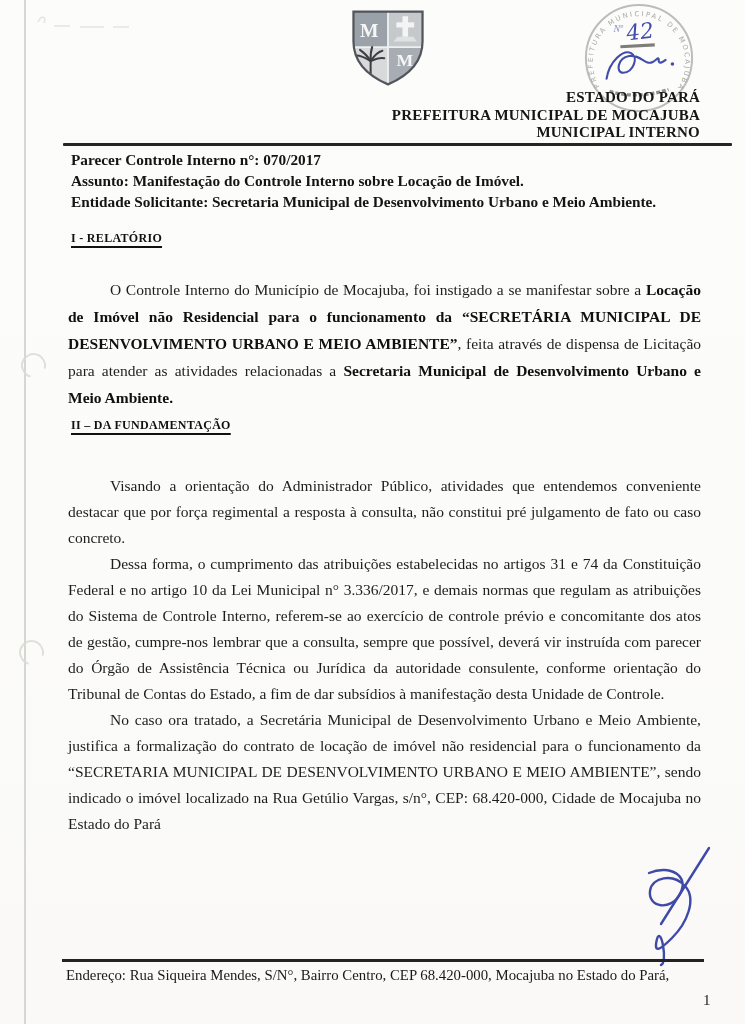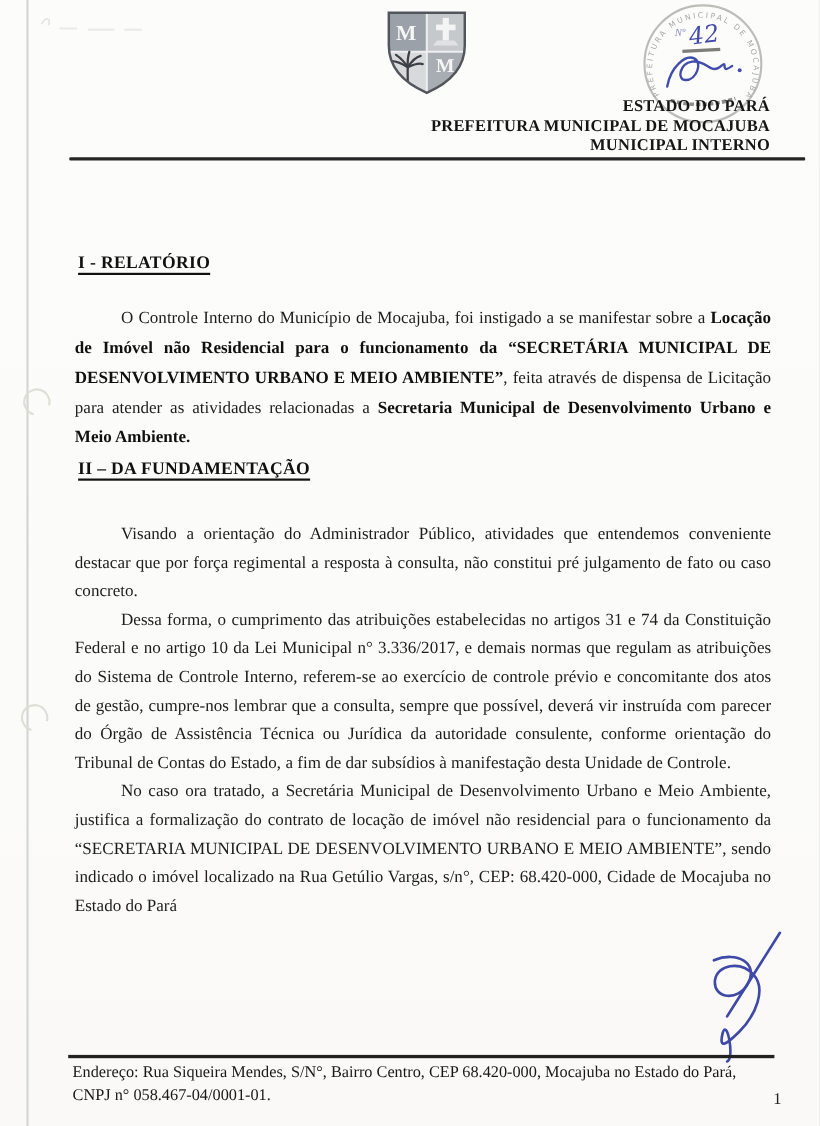--- a/index.html
+++ b/index.html
@@ -10,21 +10,21 @@
     color:#1e1e1e; overflow:hidden;
   }
   .scan-edge{position:absolute;left:24px;top:0;bottom:0;width:2px;background:#ccd1cb;opacity:.85;}
   .crest{position:absolute;left:332px;top:6px;width:112px;height:84px;}
   .stamp{position:absolute;left:578px;top:0;width:122px;height:118px;}
   .org-block{position:absolute;left:68px;top:89px;width:632px;text-align:right;
     font-weight:bold;font-size:15px;line-height:17.5px;letter-spacing:.2px;color:#161616;}
   .header-rule{position:absolute;left:63px;top:143px;width:669px;height:3px;background:#262626;border-radius:1px;}
   .case-block{position:absolute;left:71px;top:149px;width:660px;font-weight:bold;
     font-size:15.3px;line-height:21px;color:#141414;}
-  .h-sec{position:absolute;left:71px;font-weight:bold;font-size:16px;color:#111;
+  .h-sec{position:absolute;left:71px;font-weight:bold;font-size:12px;color:#111;
     text-decoration:underline;text-underline-offset:4px;text-decoration-thickness:1.5px;letter-spacing:.3px;font-family:Liberation Serif, serif;}
   .h1{top:231px;} .h2{top:418px;}
   .body-p{position:absolute;left:68px;width:633px;font-size:15.5px;text-align:justify;color:#1d1d1d;}
   .p1{top:262px;line-height:27px;margin-top:14px;}
   .pflow{top:473px;line-height:26px;}
   .pflow p{margin:0;text-indent:42px;}
   .p1 .indent{display:inline-block;width:42px;}
   .b{font-weight:bold;color:#101010;}
   .footer-rule{position:absolute;left:62px;top:959px;width:642px;height:2.5px;background:#222;}
   .footer{position:absolute;left:66px;top:965px;width:648px;font-size:14.8px;line-height:21px;color:#191919;}
@@ -100,20 +100,25 @@
     <path d="M30,93 Q60,101 90,91" fill="none" stroke="#8f8f8b" stroke-width="3.4" stroke-dasharray="4 2"></path>
   </svg>
 
   <div class="org-block">
     <div>ESTADO DO PARÁ</div>
     <div>PREFEITURA MUNICIPAL DE MOCAJUBA</div>
     <div>MUNICIPAL INTERNO</div>
   </div>
   <div class="header-rule"></div>
 
+  <div class="case-block">
+    <div>Parecer Controle Interno n°: 070/2017</div>
+    <div>Assunto: Manifestação do Controle Interno sobre Locação de Imóvel.</div>
+    <div>Entidade Solicitante: Secretaria Municipal de Desenvolvimento Urbano e Meio Ambiente.</div>
+  </div>
 
   <div class="h-sec h1">I - RELATÓRIO</div>
 
   <div class="body-p p1"><span class="indent"></span><span>O Controle Interno do Município de Mocajuba, foi instigado a se manifestar sobre a </span><span class="b">Locação de Imóvel não Residencial para o funcionamento da “SECRETÁRIA MUNICIPAL DE DESENVOLVIMENTO URBANO E MEIO AMBIENTE”</span><span>, feita através de dispensa de Licitação para atender as atividades relacionadas a </span><span class="b">Secretaria Municipal de Desenvolvimento Urbano e Meio Ambiente.</span></div>
 
   <div class="h-sec h2">II – DA FUNDAMENTAÇÃO</div>
 
   <div class="body-p pflow">
     <p>Visando a orientação do Administrador Público, atividades que entendemos conveniente destacar que por força regimental a resposta à consulta, não constitui pré julgamento de fato ou caso concreto.</p>
     <p>Dessa forma,  o cumprimento das atribuições estabelecidas no artigos 31 e 74 da Constituição Federal e no artigo 10 da  Lei Municipal n° 3.336/2017, e demais normas que regulam as atribuições do Sistema de Controle Interno, referem-se ao exercício de controle prévio e concomitante dos atos de gestão, cumpre-nos lembrar que a consulta, sempre que possível, deverá vir instruída com parecer do Órgão de Assistência Técnica ou Jurídica da autoridade consulente, conforme orientação do Tribunal de Contas do Estado, a fim de dar subsídios à manifestação desta Unidade de Controle.</p>
@@ -126,17 +131,16 @@
       <path d="M37,28 C58,19 78,31 68,49 C59,66 36,63 38,46 C40,32 61,28 73,41 C85,54 75,78 60,93 C49,104 41,110 45,94 C49,80 56,118 49,120"></path>
     </g>
   </svg>
 
   <div class="punch punch1"></div>
   <div class="punch punch2"></div>
 
   <div class="footer-rule"></div>
   <div class="footer">
     <div>Endereço: Rua Siqueira Mendes, S/N°, Bairro Centro, CEP 68.420-000, Mocajuba no Estado do Pará,</div>
-    <div>CNPJ n° 058.467-04/0001-01.</div>
   </div>
   <div class="page-num">1</div>
 
 </div>
 
 </body></html>

